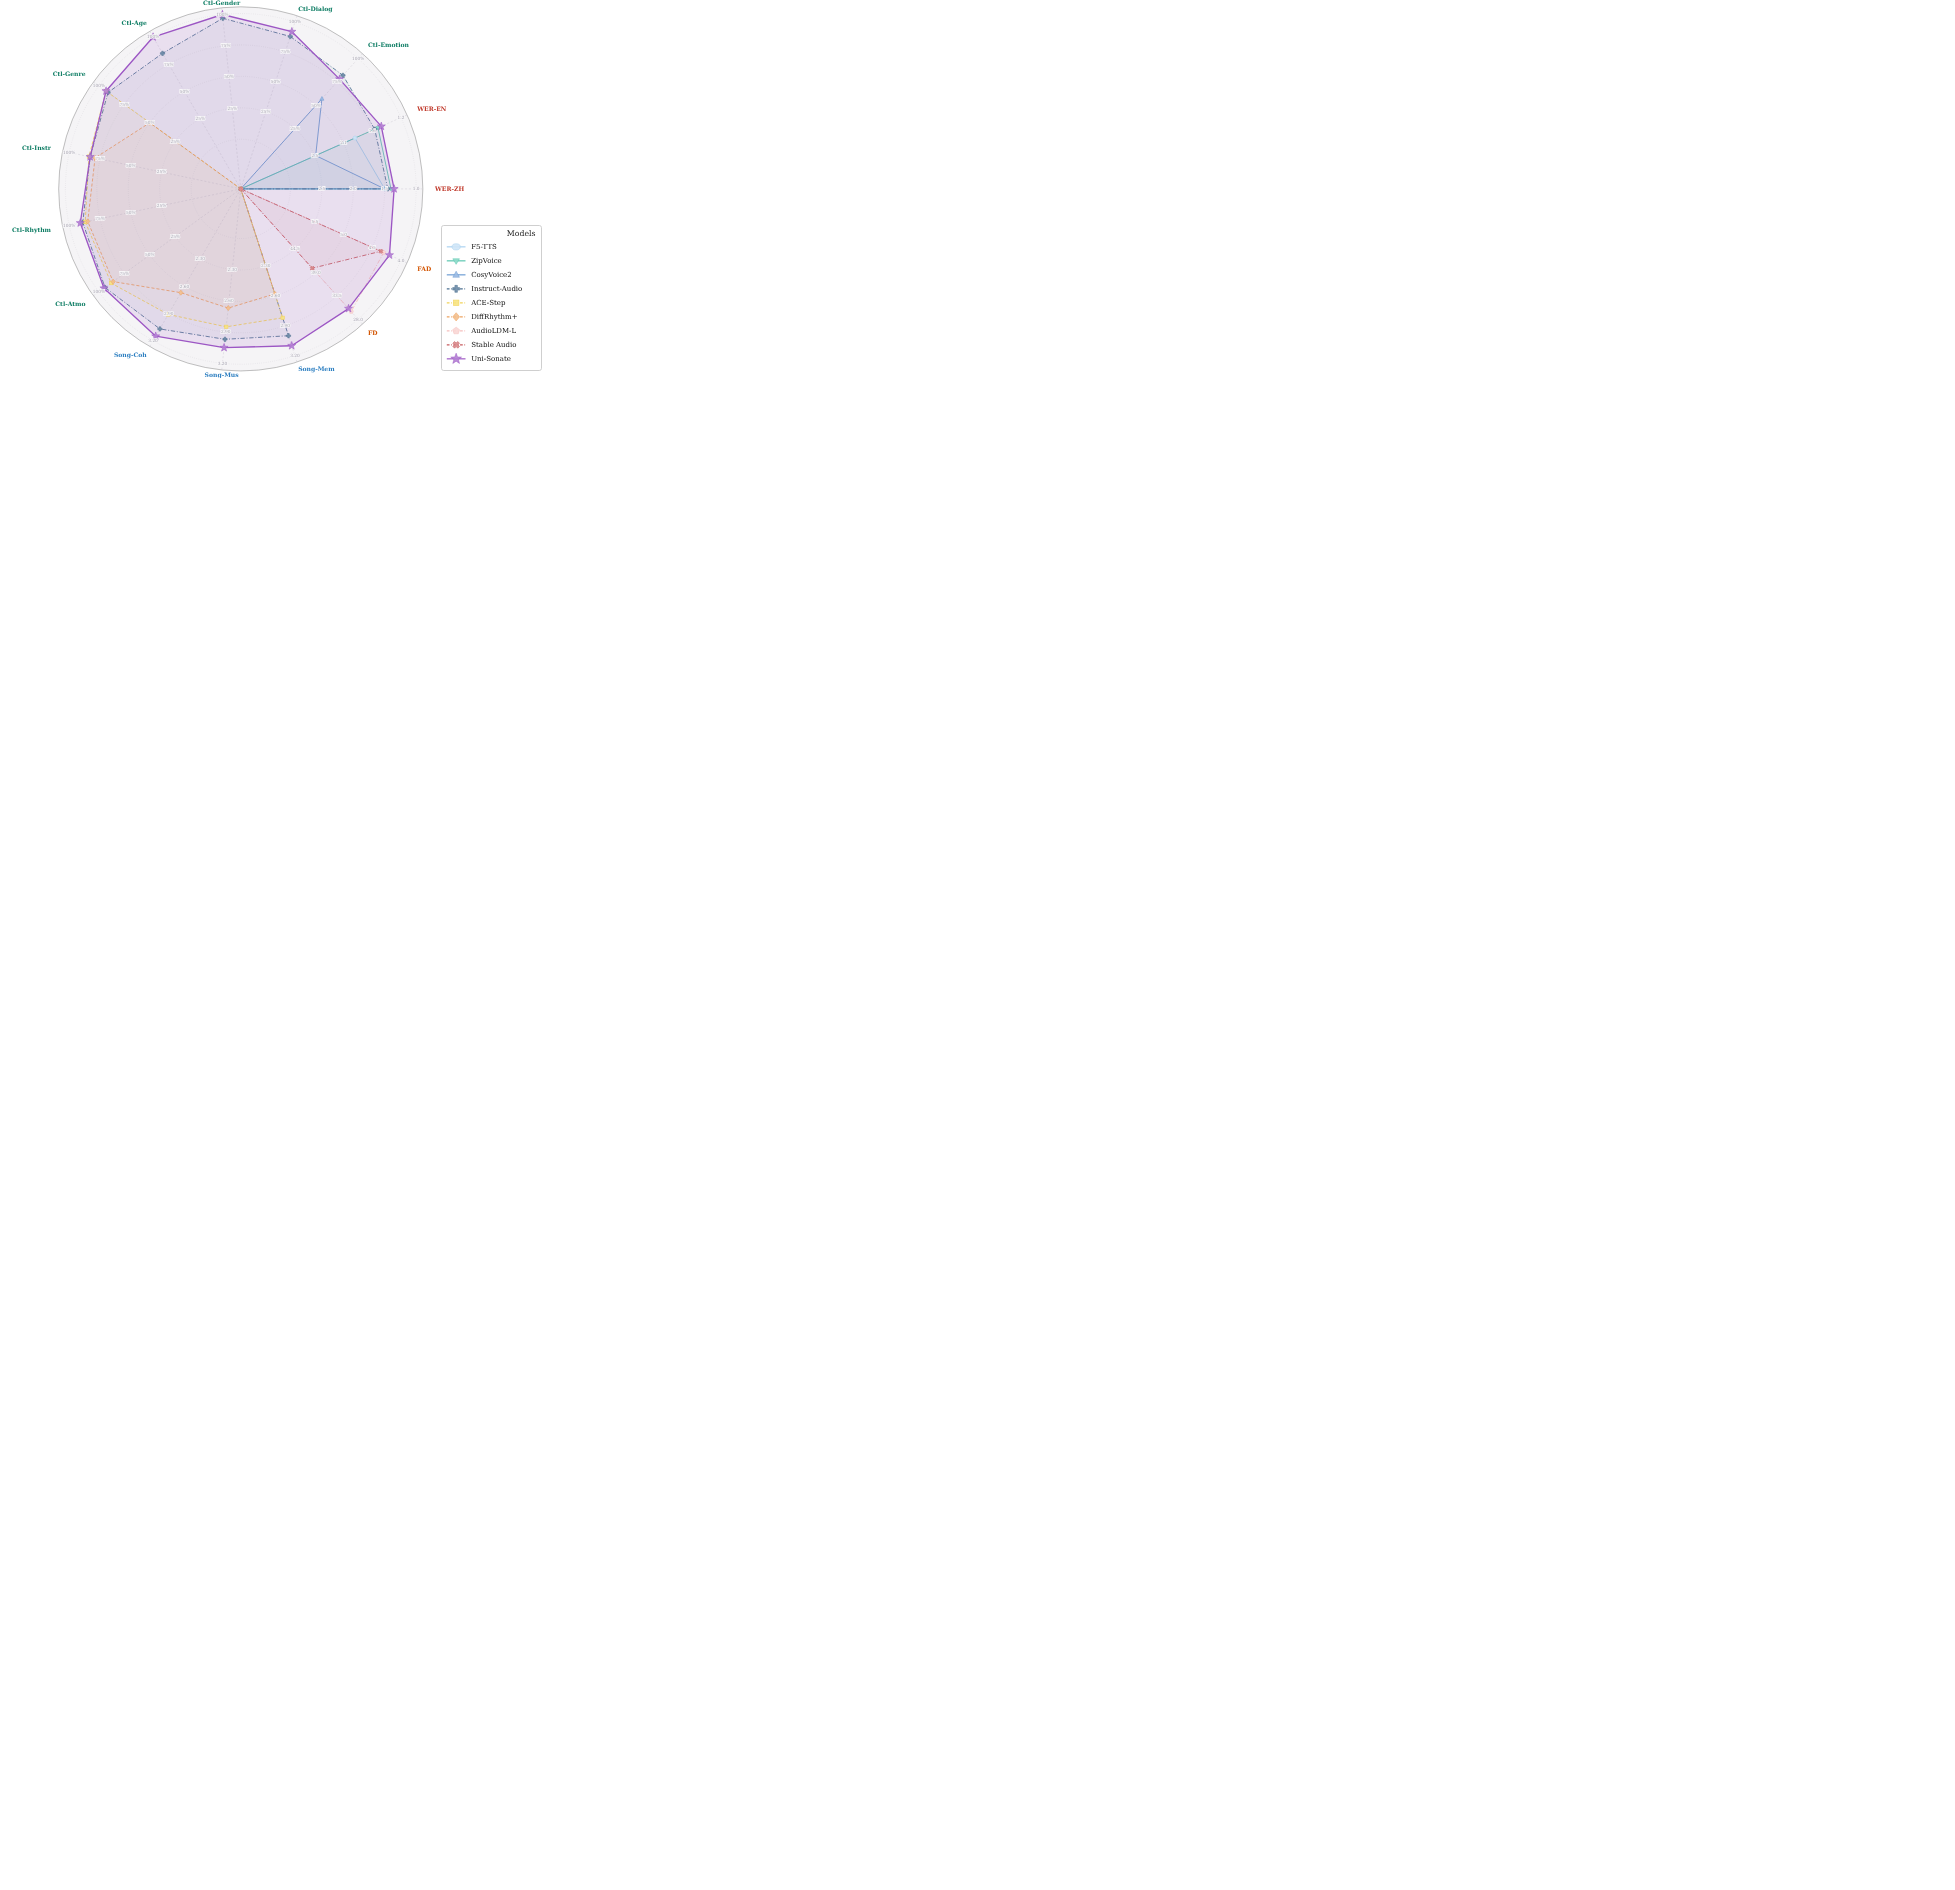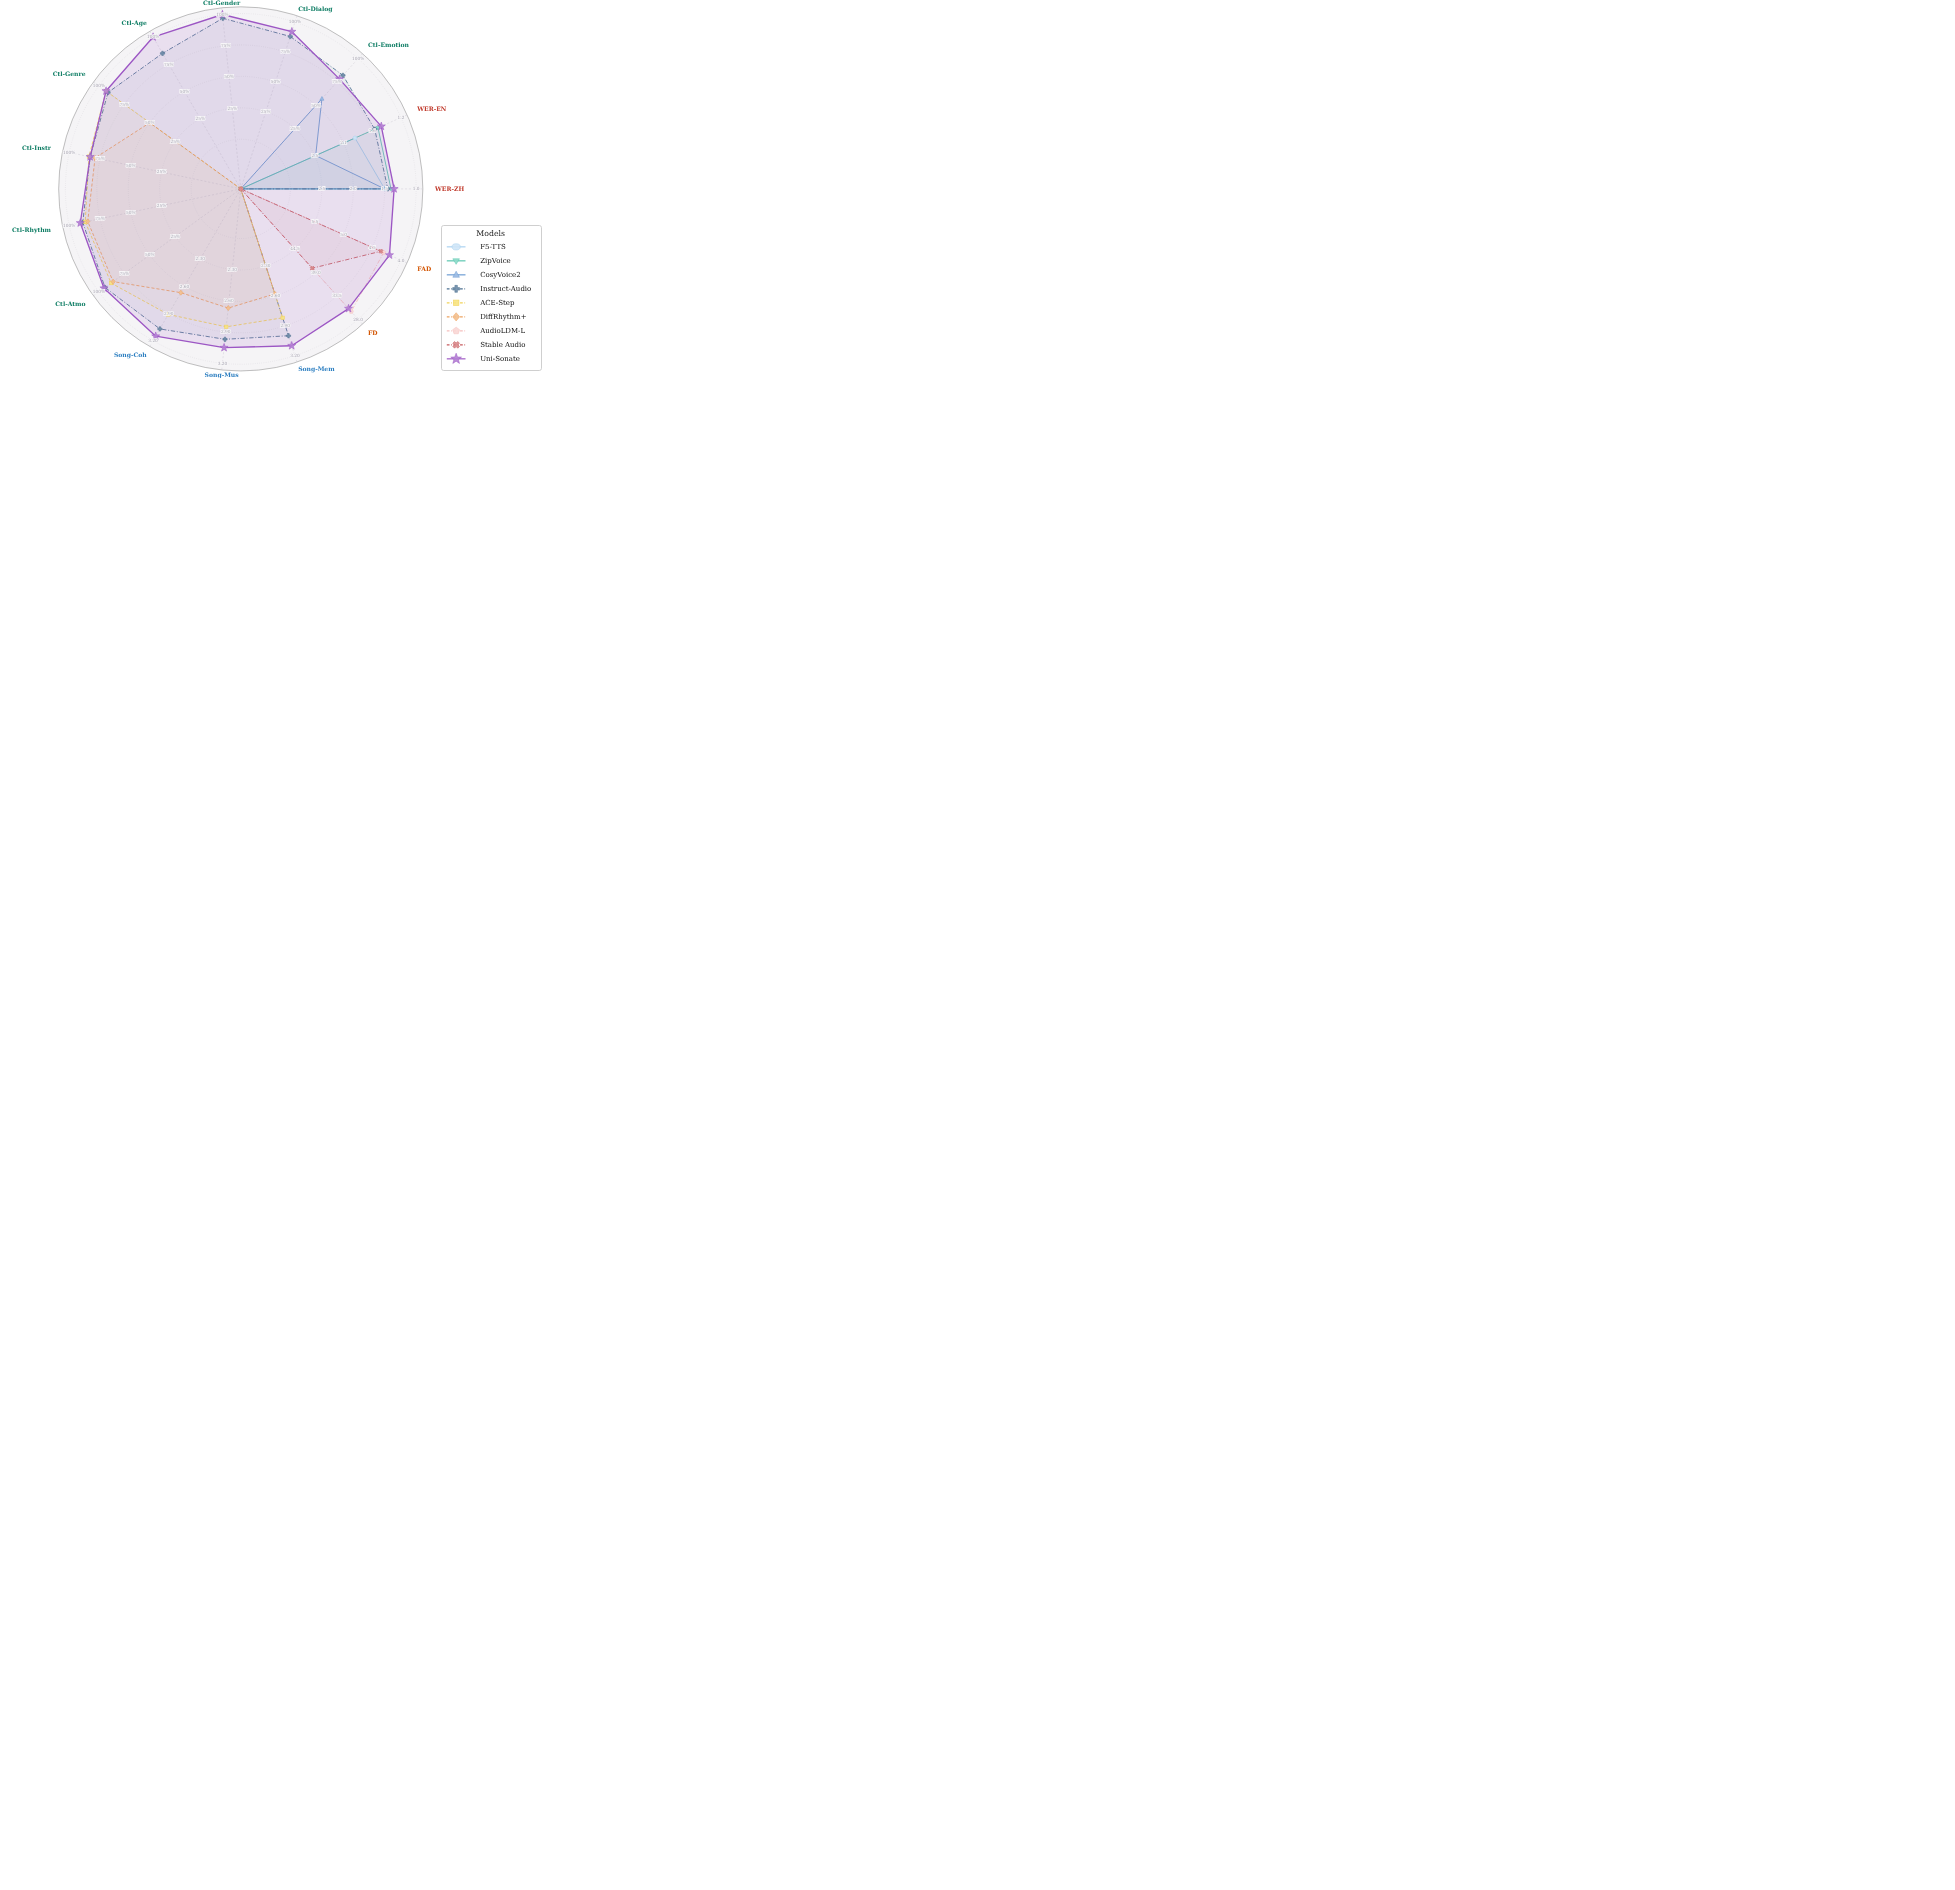--- a/index.html
+++ b/index.html
@@ -4,24 +4,24 @@
 <style>
   html,body{margin:0;padding:0;background:#ffffff;}
   body{font-family:"DejaVu Serif", serif;}
   .stage{position:relative;width:544px;height:378px;background:#ffffff;overflow:hidden;}
   #radar{position:absolute;left:0;top:0;}
   .legend{
     position:absolute;left:441px;top:225px;width:101px;box-sizing:border-box;
     background:rgba(255,255,255,0.97);border:0.6px solid #cfcfcf;border-radius:2.7px;
     padding:3.1px 5.5px 3.9px 3.9px;
   }
-  .legend-title{display:block;text-align:center;font-size:7.8px;color:#1f1f1f;
+  .legend-title{display:block;text-align:right;font-size:7.8px;color:#1f1f1f;
     font-family:"DejaVu Serif",serif;margin-bottom:1.6px;}
   .legend-items{list-style:none;margin:0;padding:0;}
-  .legend-item{display:flex;align-items:center;gap:14px;height:14px;}
+  .legend-item{display:flex;align-items:center;gap:5px;height:14px;}
   .legend-item svg{flex:0 0 auto;}
   .legend-label{font-size:7px;color:#111;font-family:"DejaVu Serif",serif;white-space:nowrap;}
 </style>
 </head>
 <body>
 
 <div class="stage">
   <svg id="radar" width="544" height="378" viewBox="0 0 1391 967" xmlns="http://www.w3.org/2000/svg">
       <circle cx="615.6" cy="483.2" r="465.8" fill="#f5f4f6" stroke="#8c8c8c" stroke-width="1.4"></circle>
       <circle cx="615.6" cy="483.2" r="127" fill="none" stroke="#c9c7cf" stroke-width="1" stroke-dasharray="1.6 4"></circle>

